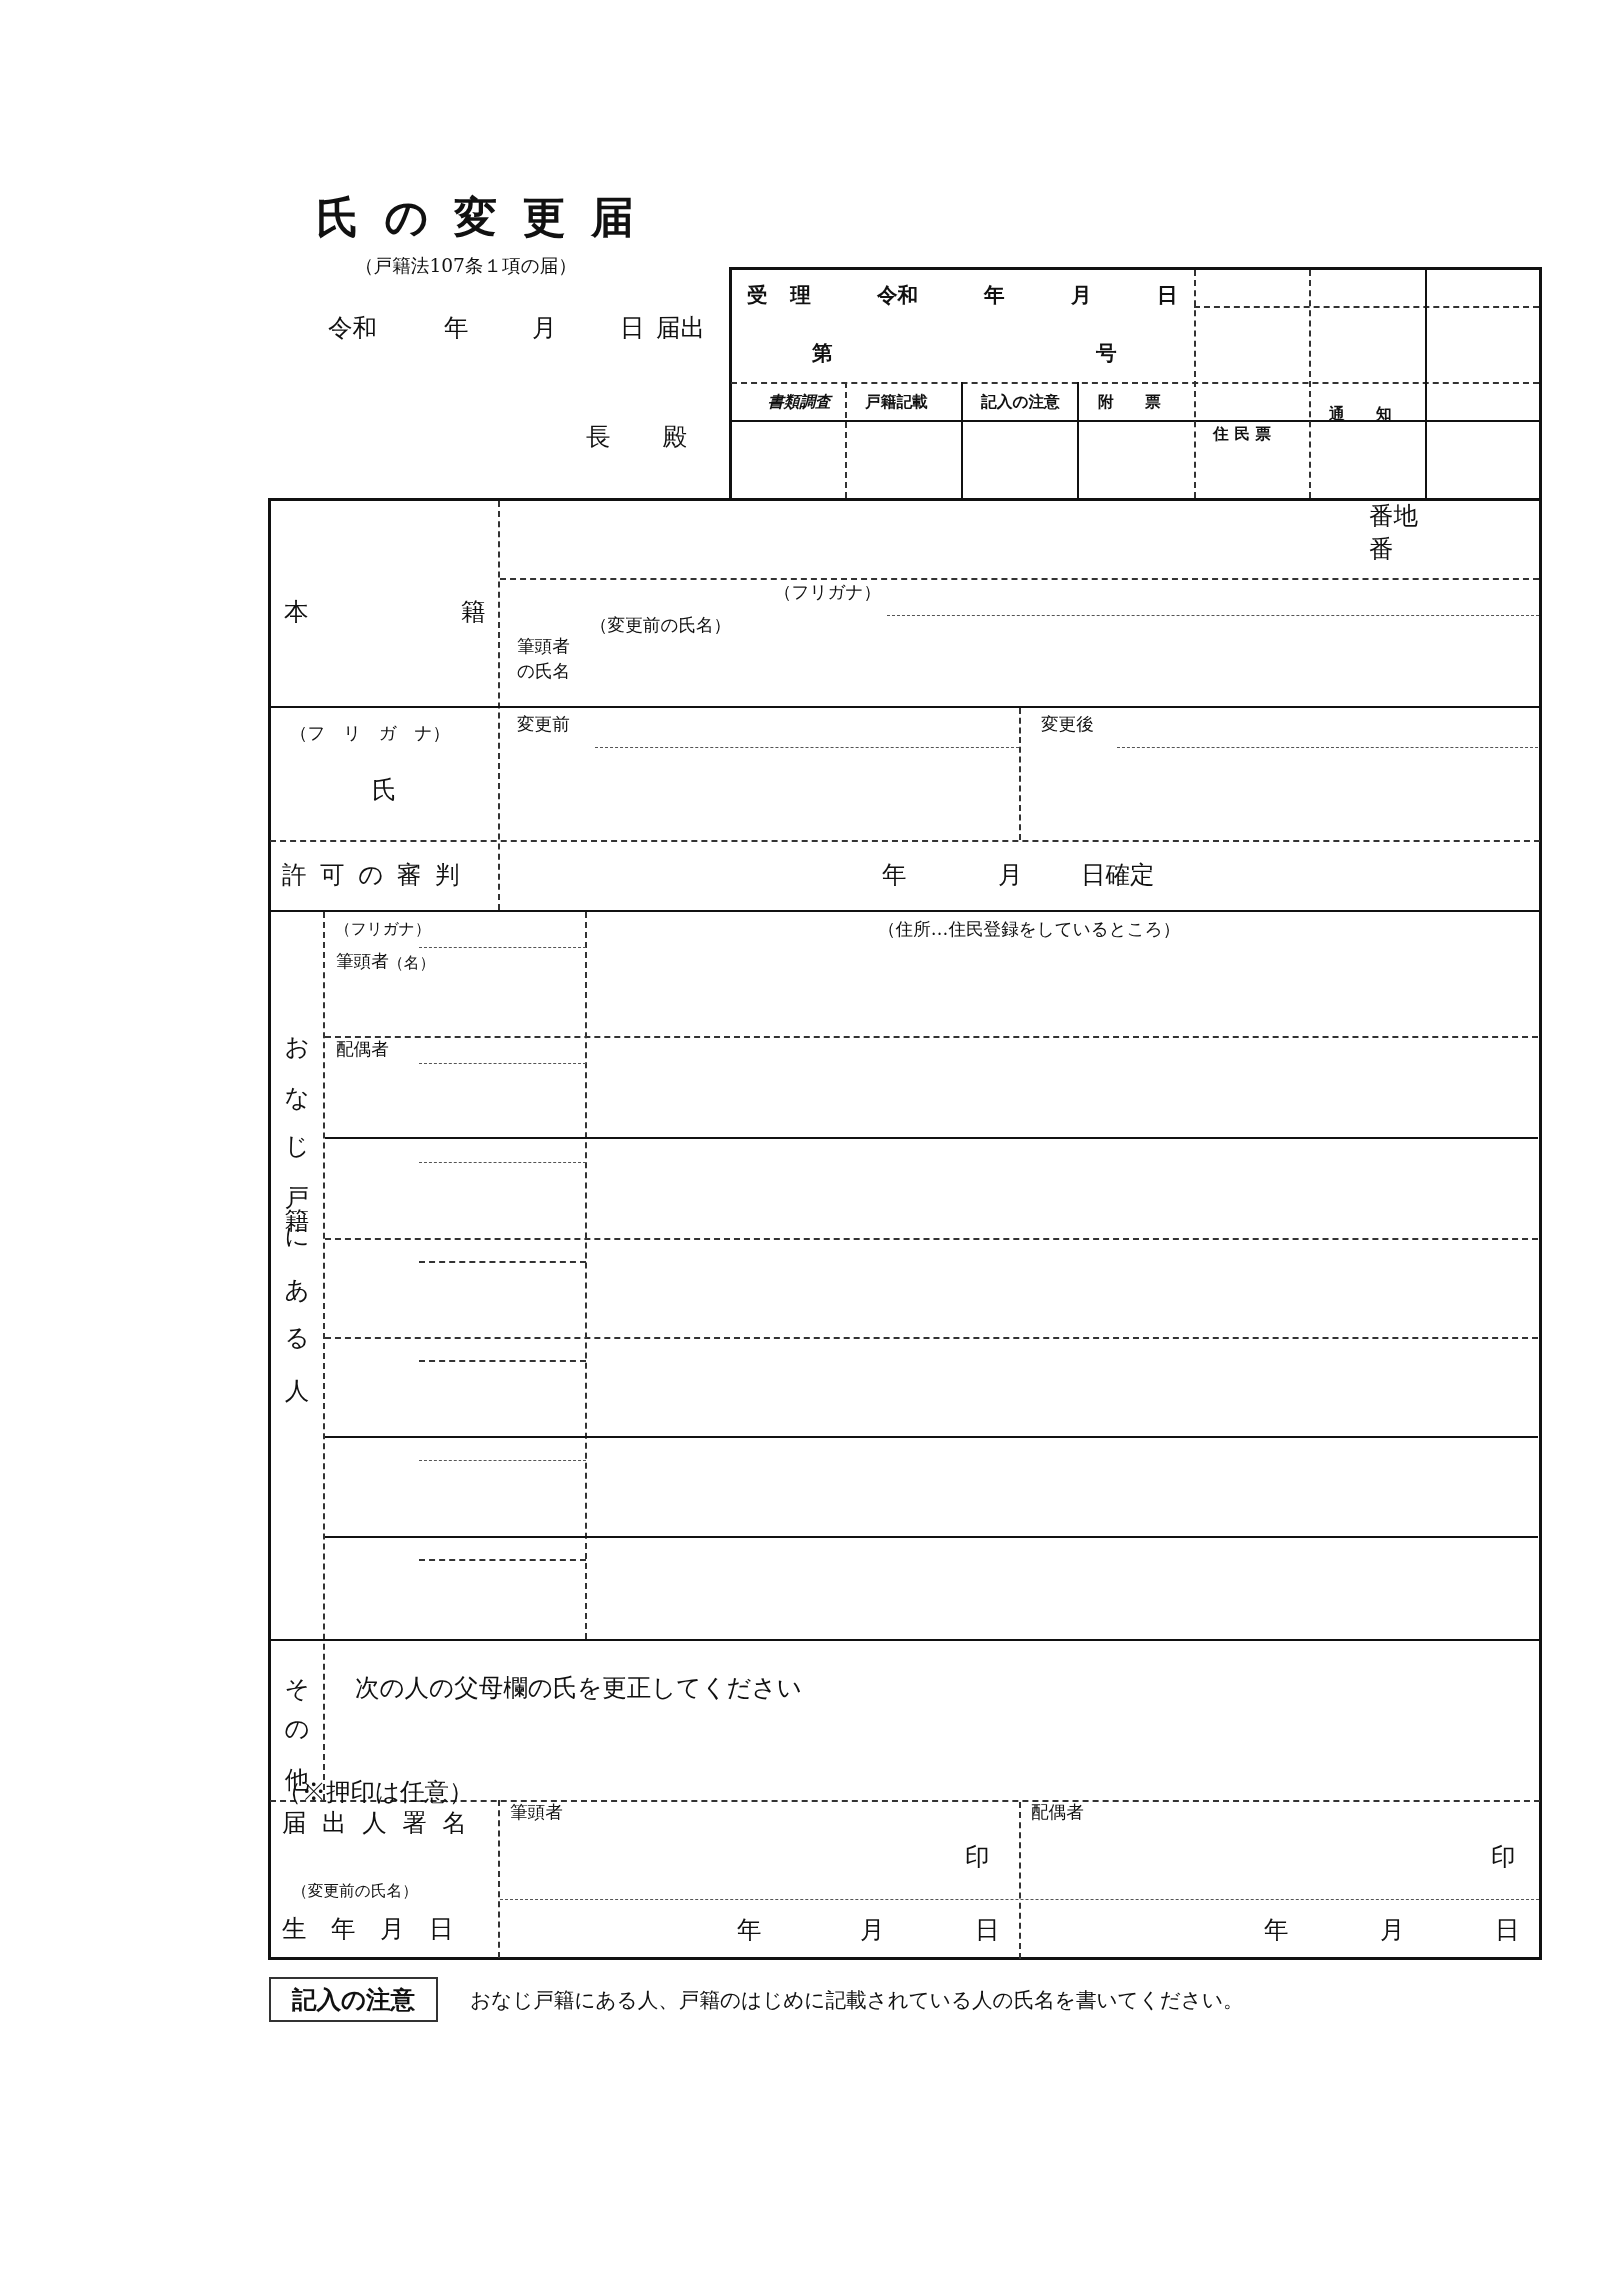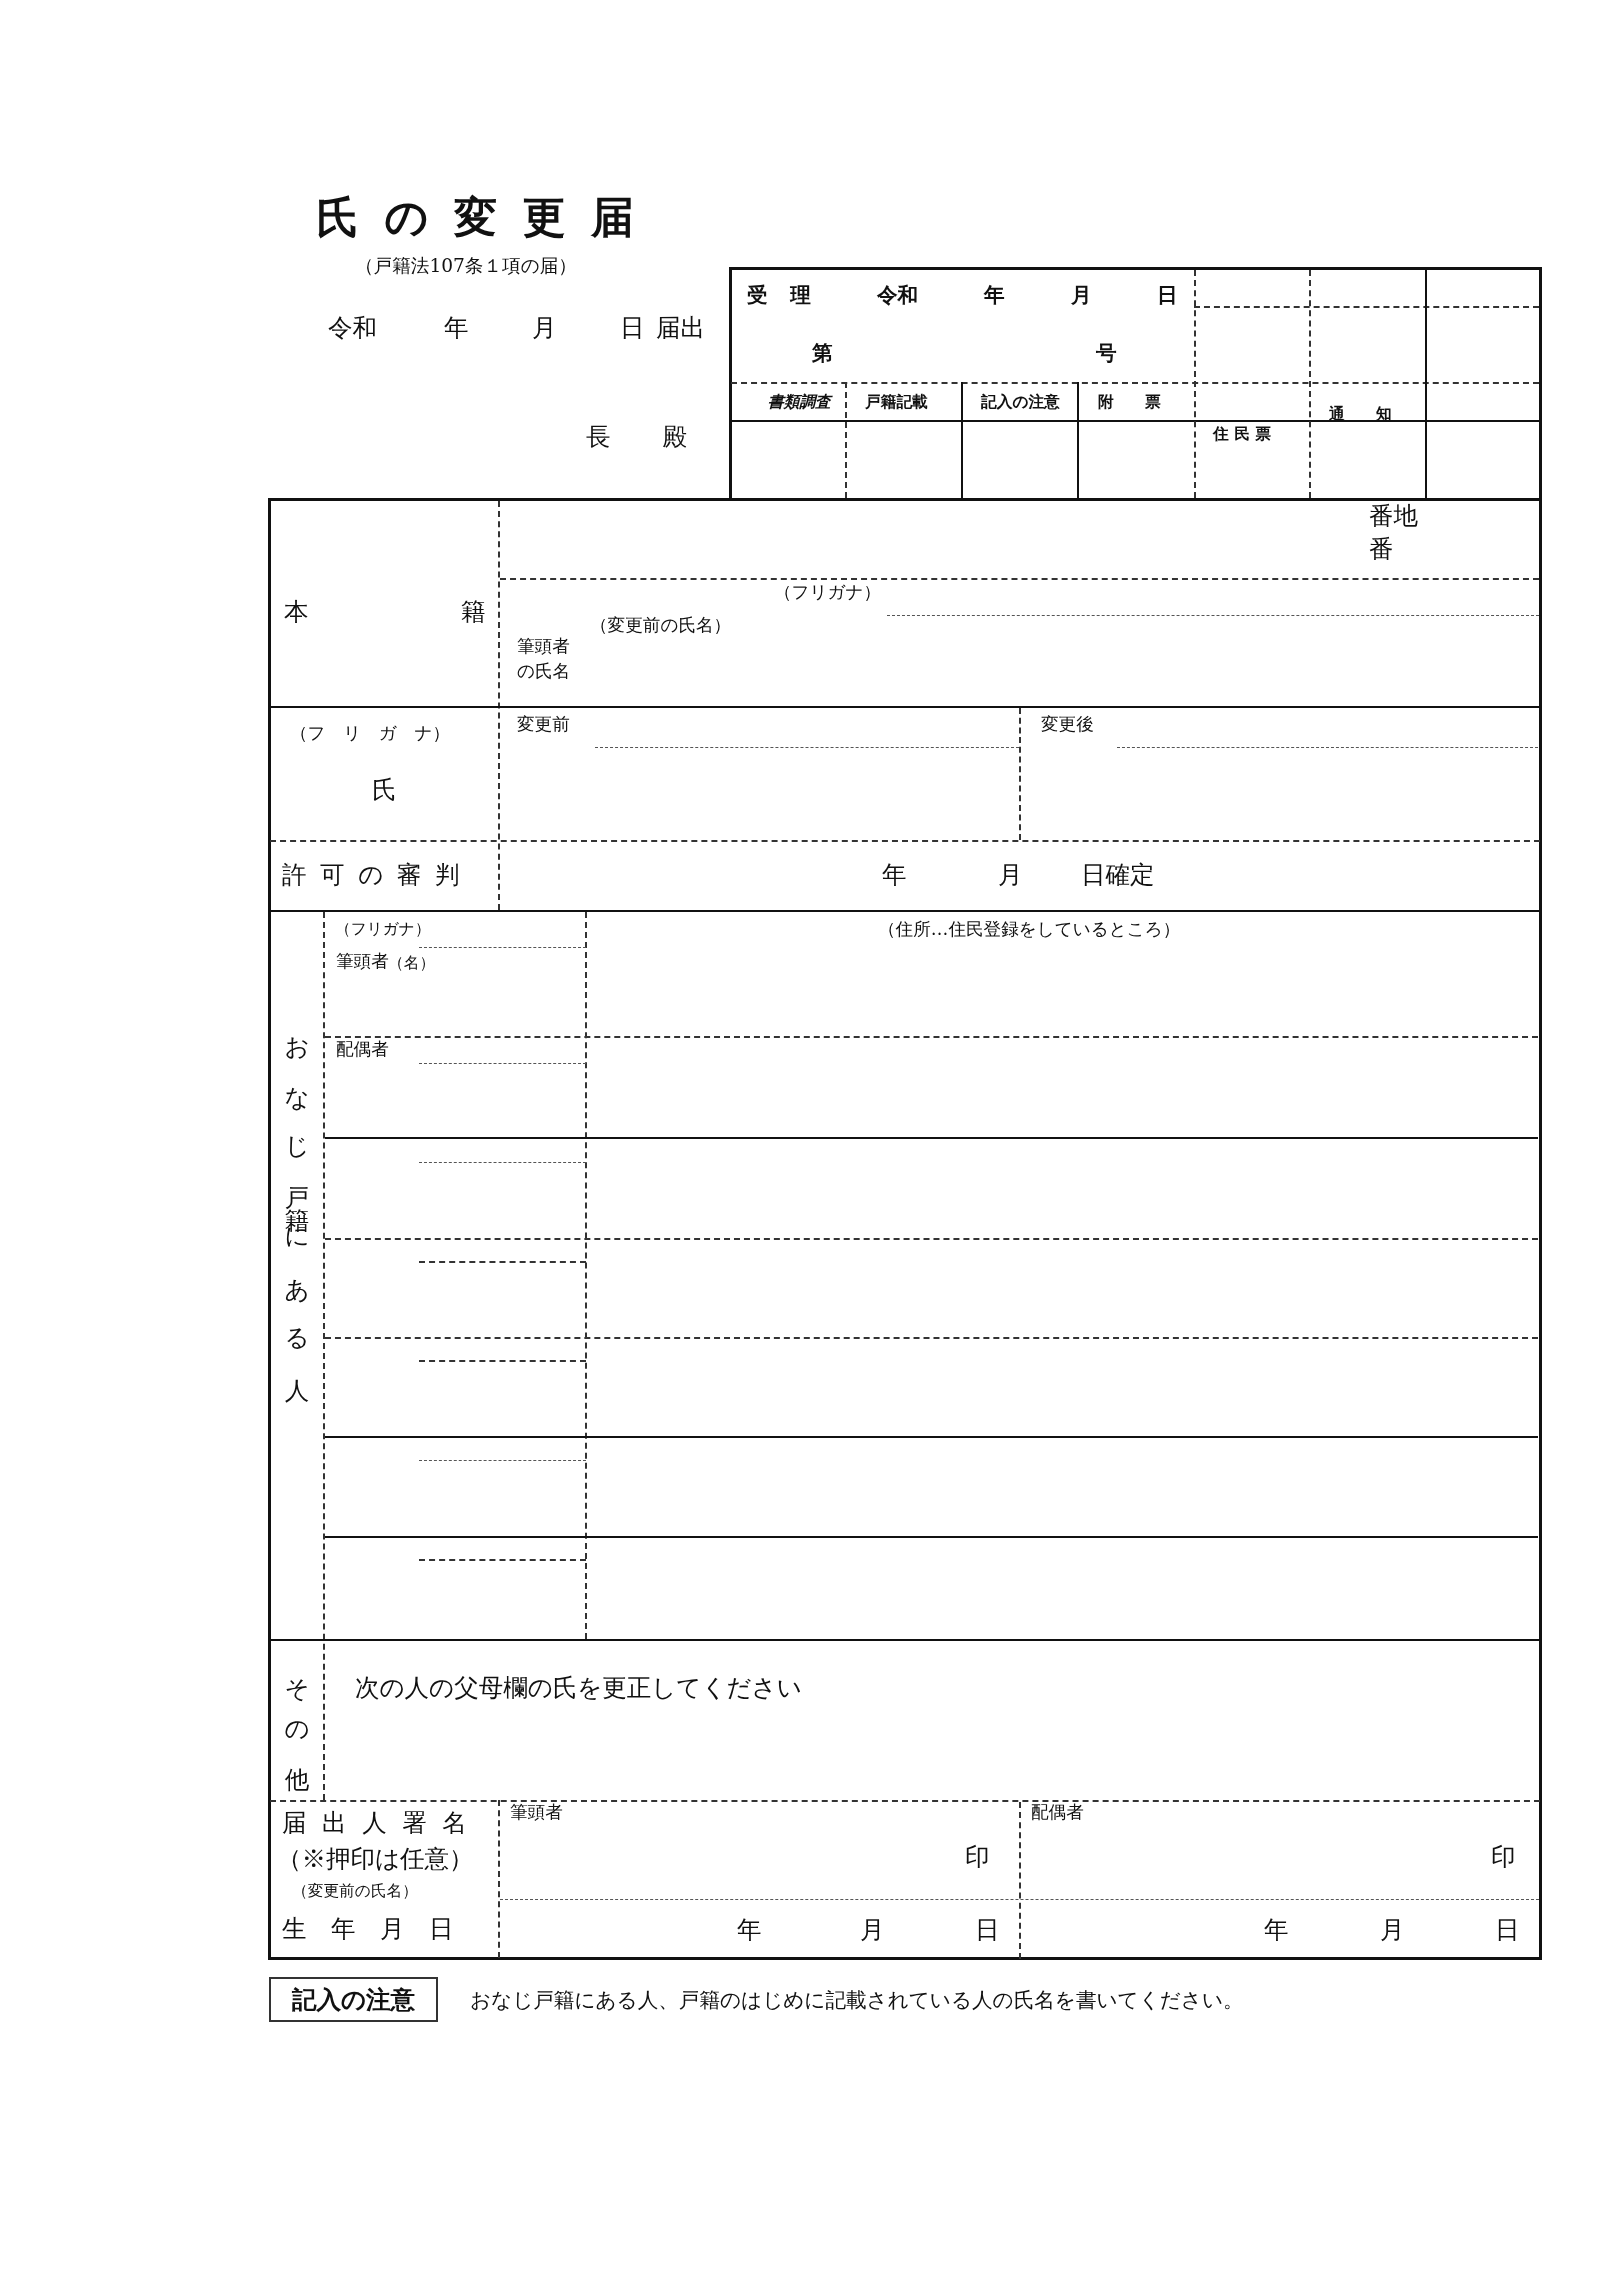--- a/index.html
+++ b/index.html
@@ -154,21 +154,21 @@
 
 <div class="hl solid-h" style="left:270px;top:1639px;width:1270px;"></div>
 
 <div class="t lg vert" style="left:284px;top:1661px;letter-spacing:15.7px;">その他</div>
 <div class="t lg" style="left:355px;top:1656px;margin-top:20px;">次の人の父母欄の氏を更正してください</div>
 <div class="field" style="left:333px;top:1691px;width:1201px;height:103px;"></div>
 
 <div class="hl dash-h" style="left:270px;top:1800px;width:1270px;"></div>
 
 <div class="t lg" style="left:282px;top:1811px;letter-spacing:3.9px;">届 出 人 署 名</div>
-<div class="t lg" style="left:277px;top:1847px;text-align:center;">（※押印は任意）</div>
+<div class="t lg" style="left:277px;top:1780px;text-align:center;">（※押印は任意）</div>
 <div class="t xs" style="left:292px;top:1883px;">（変更前の氏名）</div>
 <div class="t lg" style="left:282px;top:1917px;">生　年　月　日</div>
 
 <div class="t sm" style="left:510px;top:1804px;">筆頭者</div>
 <div class="t lg" style="left:965px;top:1845px;">印</div>
 <div class="vl dash-v" style="left:1019px;top:1802px;height:157px;"></div>
 <div class="t sm" style="left:1031px;top:1804px;">配偶者</div>
 <div class="t lg" style="left:1491px;top:1845px;">印</div>
 <div class="hl fine-h" style="left:500px;top:1899px;width:1039px;"></div>
 

